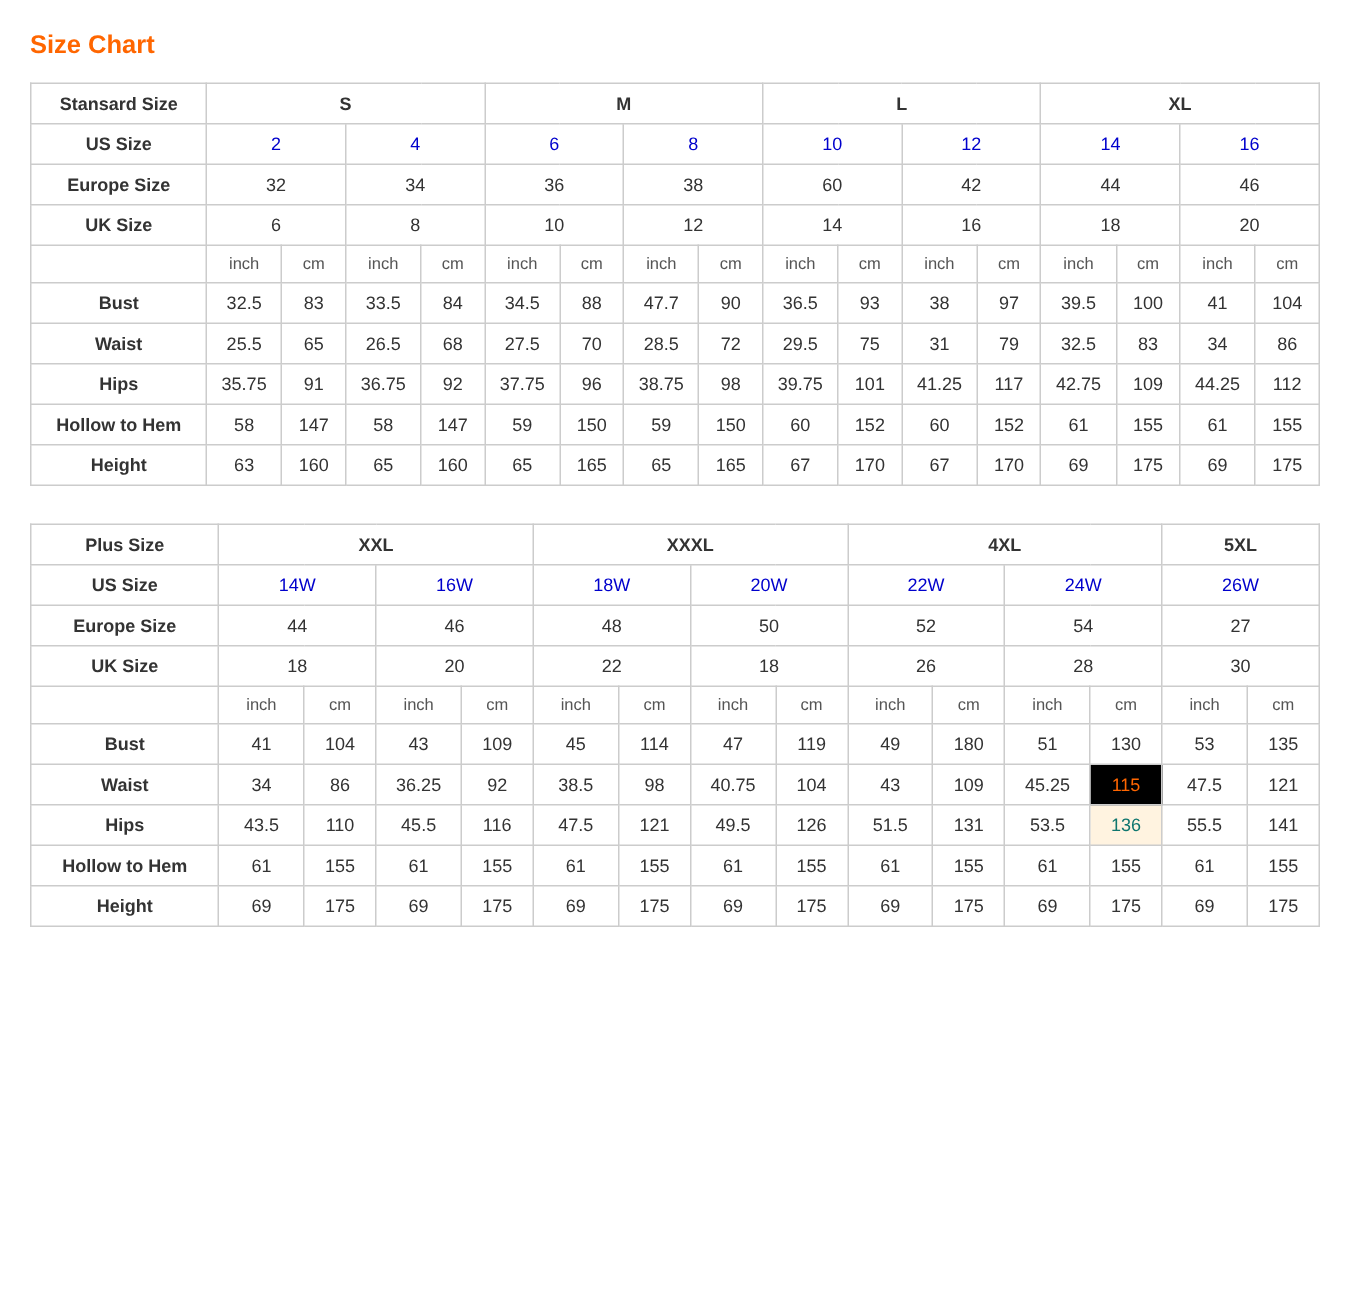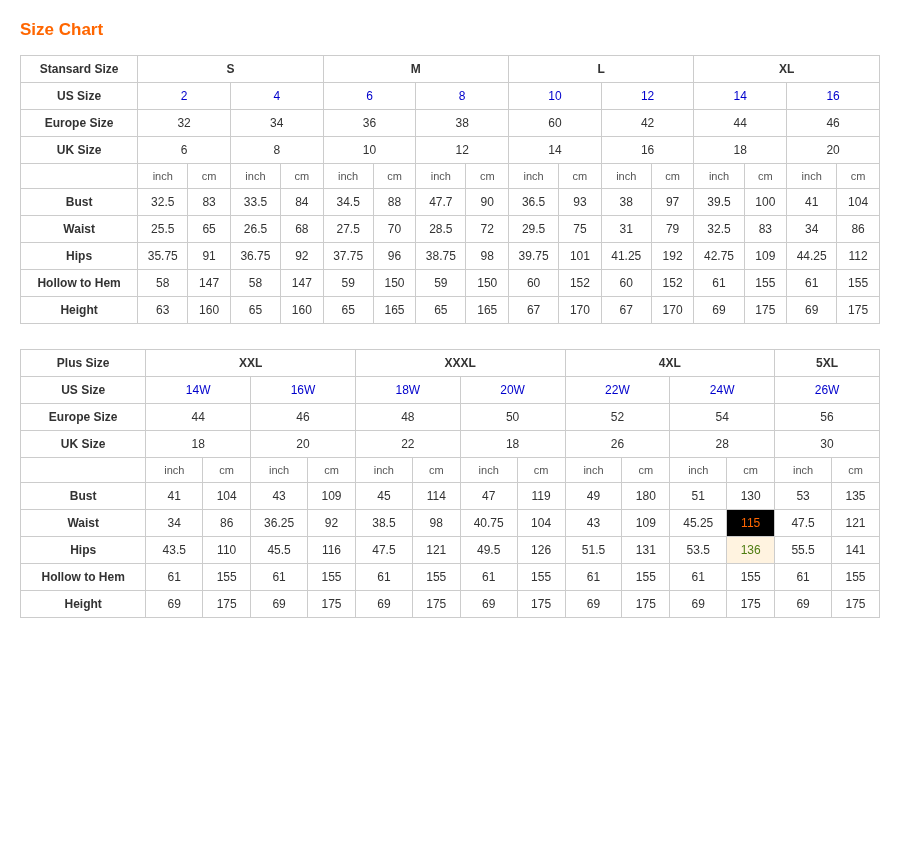--- a/index.html
+++ b/index.html
@@ -187,21 +187,21 @@
           <td>91</td>
         <td>36.75</td>
           <td>92</td>
         <td>37.75</td>
           <td>96</td>
         <td>38.75</td>
           <td>98</td>
         <td>39.75</td>
           <td>101</td>
         <td>41.25</td>
-          <td>192</td>
+          <td>117</td>
         <td>42.75</td>
           <td>109</td>
         <td>44.25</td>
           <td>112</td>
       </tr>
 
       <tr>
         <td class="row-header">Hollow to Hem</td>
         <td>58</td>
           <td>147</td>
@@ -285,21 +285,21 @@
       </tr>
 
       <tr>
         <td class="row-header">Europe Size</td>
         <td colspan="2">44</td>
         <td colspan="2">46</td>
         <td colspan="2">48</td>
         <td colspan="2">50</td>
         <td colspan="2">52</td>
         <td colspan="2">54</td>
-        <td colspan="2">56</td>
+        <td colspan="2">27</td>
       </tr>
 
       <tr>
         <td class="row-header">UK Size</td>
         <td colspan="2">18</td>
         <td colspan="2">20</td>
         <td colspan="2">22</td>
         <td colspan="2">18</td>
         <td colspan="2">26</td>
         <td colspan="2">28</td>
@@ -366,21 +366,21 @@
           <td>110</td>
         <td>45.5</td>
           <td>116</td>
         <td>47.5</td>
           <td>121</td>
         <td>49.5</td>
           <td>126</td>
         <td>51.5</td>
           <td>131</td>
         <td>53.5</td>
-          <td style="background:#fff3e0;color:#4d7c0f">136</td>
+          <td style="background:#fff3e0;color:#0f766e">136</td>
         <td>55.5</td>
           <td>141</td>
       </tr>
 
       <tr>
         <td class="row-header">Hollow to Hem</td>
         <td>61</td>
           <td>155</td>
         <td>61</td>
           <td>155</td>

